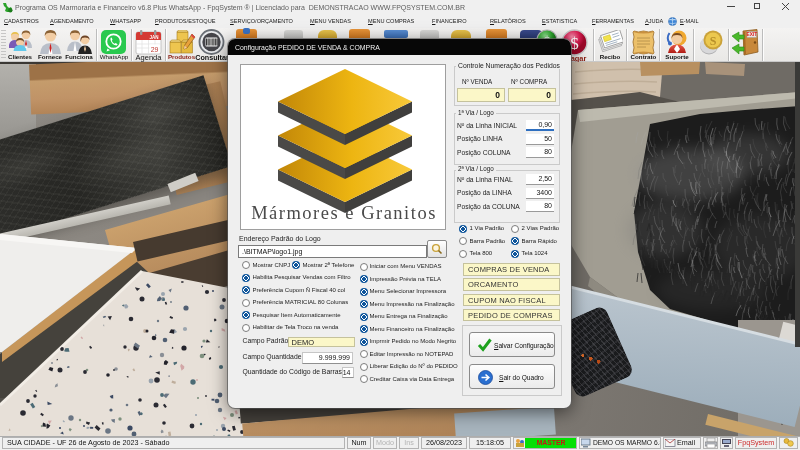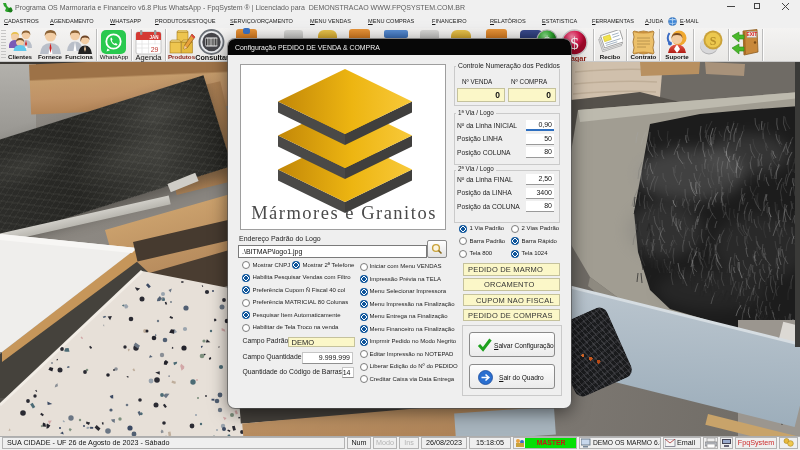--- a/index.html
+++ b/index.html
@@ -1210,27 +1210,27 @@
 <div class="lbl" style="left:293.5px;top:186.3px">2 Vias Padrão</div>
 <span class="r r0" style="left:231px;top:198px"></span>
 <div class="lbl" style="left:241.5px;top:198.8px">Barra Padrão</div>
 <span class="r r1" style="left:283px;top:198px"></span>
 <div class="lbl" style="left:293.5px;top:198.8px">Barra Rápido</div>
 <span class="r r0" style="left:231px;top:210.5px"></span>
 <div class="lbl" style="left:241.5px;top:211.3px">Tela 800</div>
 <span class="r r1" style="left:283px;top:210.5px"></span>
 <div class="lbl" style="left:293.5px;top:211.3px">Tela 1024</div>
 <div class="yf" style="left:235px;top:224px;width:97px;height:12.5px">
-        <div style="font-size:7.5px;line-height:11.5px;padding-left:4px;color:#333;letter-spacing:.2px">PEDIDO DE MARMO</div>
+        <div style="font-size:7.5px;line-height:11.5px;padding-left:4px;color:#333;letter-spacing:.2px">COMPRAS DE VENDA</div>
       </div>
 <div class="yf" style="left:235px;top:239px;width:97px;height:12.5px">
-        <div style="font-size:7.5px;line-height:11.5px;padding-left:20px;color:#333;letter-spacing:.2px">ORCAMENTO</div>
+        <div style="font-size:7.5px;line-height:11.5px;padding-left:4px;color:#333;letter-spacing:.2px">ORCAMENTO</div>
       </div>
 <div class="yf" style="left:235px;top:254.5px;width:97px;height:12.5px">
-        <div style="font-size:7.5px;line-height:11.5px;padding-left:12px;color:#333;letter-spacing:.2px">CUPOM NAO FISCAL</div>
+        <div style="font-size:7.5px;line-height:11.5px;padding-left:4px;color:#333;letter-spacing:.2px">CUPOM NAO FISCAL</div>
       </div>
 <div class="yf" style="left:235px;top:269.5px;width:97px;height:12.5px">
         <div style="font-size:7.5px;line-height:11.5px;padding-left:4px;color:#333;letter-spacing:.2px">PEDIDO DE COMPRAS</div>
       </div>
 <div class="grp" style="left:234px;top:286px;width:100px;height:71px"></div>
 <div class="a" style="left:241px;top:293px;width:86px;height:25px;background:linear-gradient(#fdfdfd,#ebebeb);border:1px solid #8a8a8a;border-radius:3px">
 <svg width="15" height="14" style="position:absolute;left:7px;top:5px" viewBox="0 0 15 14">
           <path d="M2 7 L6 11.5 L13.5 1.5" stroke="#1da11d" stroke-width="3" fill="none"></path>
         </svg>
 <div style="position:absolute;left:24px;top:9px;font-size:6.6px;color:#111;white-space:nowrap"><u>S</u>alvar Configuração</div>

